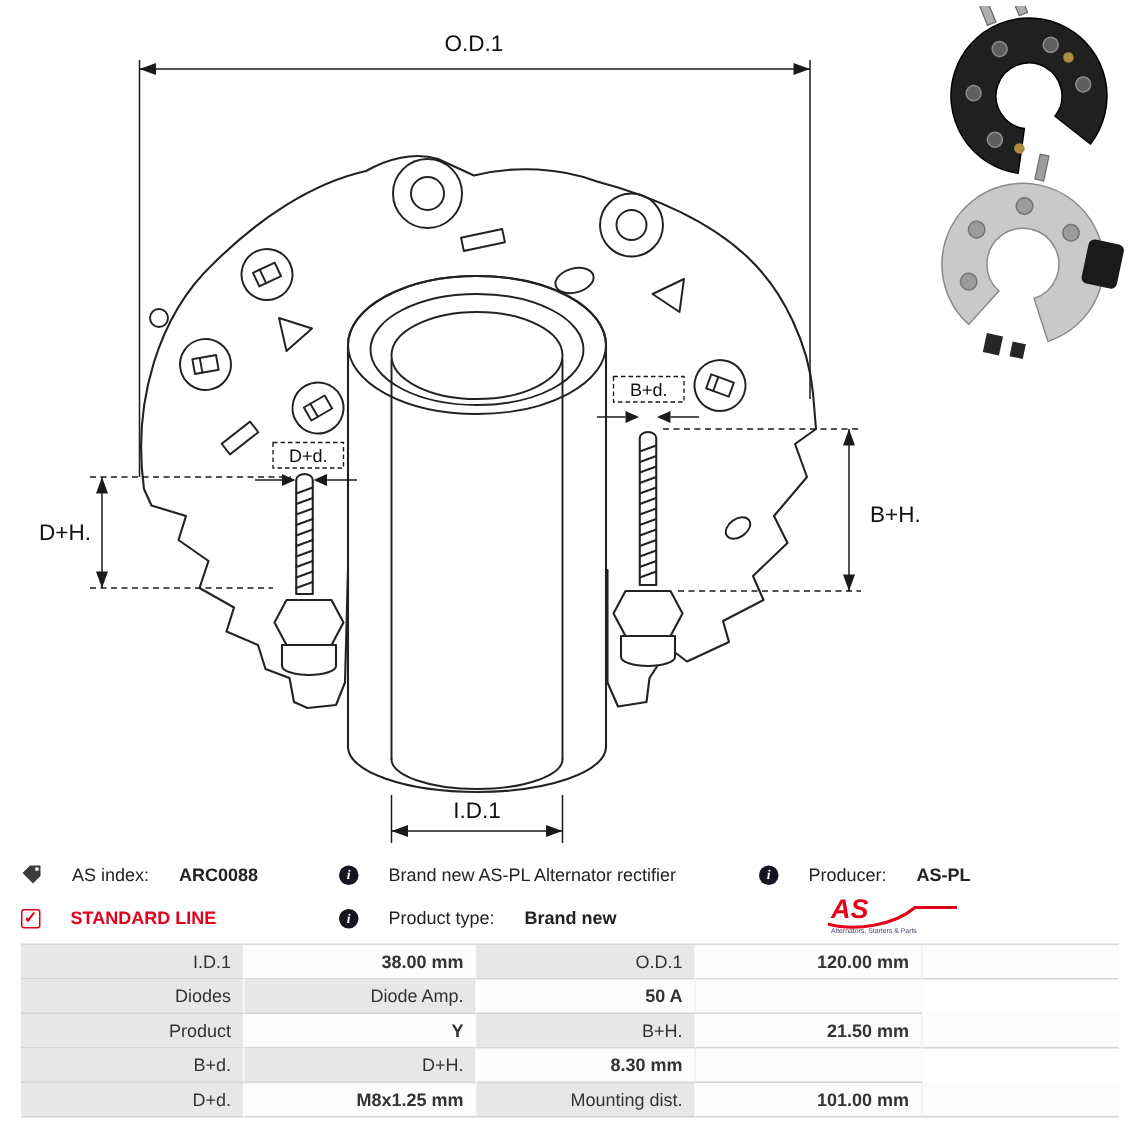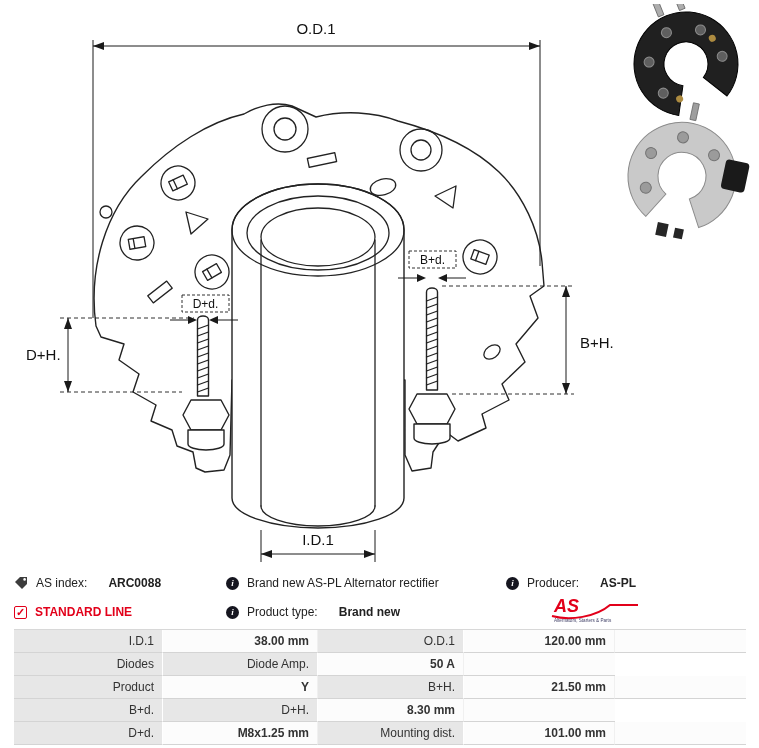--- a/index.html
+++ b/index.html
@@ -22,22 +22,22 @@
 
   
   .photos { position:absolute; left:612px; top:4px; width:146px; height:240px; }
 
   
   .info-grid {
     position:absolute; left:14px; top:576px; right:8px;
     display:grid; grid-template-columns:212px 280px 1fr;
     row-gap:9px; font-size:12px; align-items:center;
   }
-  .info-cell { display:flex; align-items:center; gap:8px; white-space:nowrap; }
-  .info-cell b { margin-left:13px; }
+  .info-cell { display:flex; align-items:center; gap:20px; white-space:nowrap; }
+  .info-cell b { margin-left:0; }
   .info-icon {
     display:inline-flex; width:13px; height:13px; border-radius:50%;
     background:#15151f; color:#fff; font-size:9px; font-style:italic; font-weight:bold;
     align-items:center; justify-content:center; font-family:"Liberation Serif", serif;
     flex:0 0 13px;
   }
   .check-icon {
     display:inline-flex; width:11px; height:11px; border:1.6px solid #e2001a; border-radius:2px;
     color:#e2001a; font-size:11px; font-weight:bold; align-items:center; justify-content:center;
     flex:0 0 11px; line-height:1;

